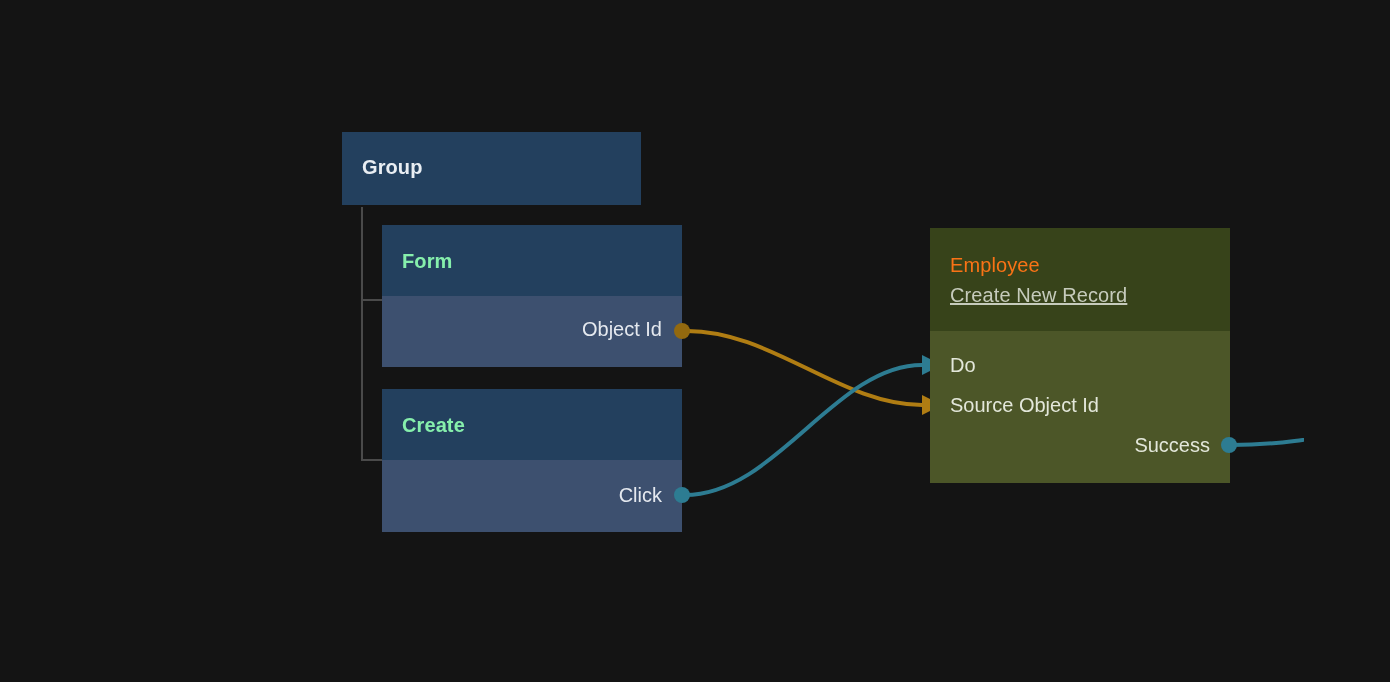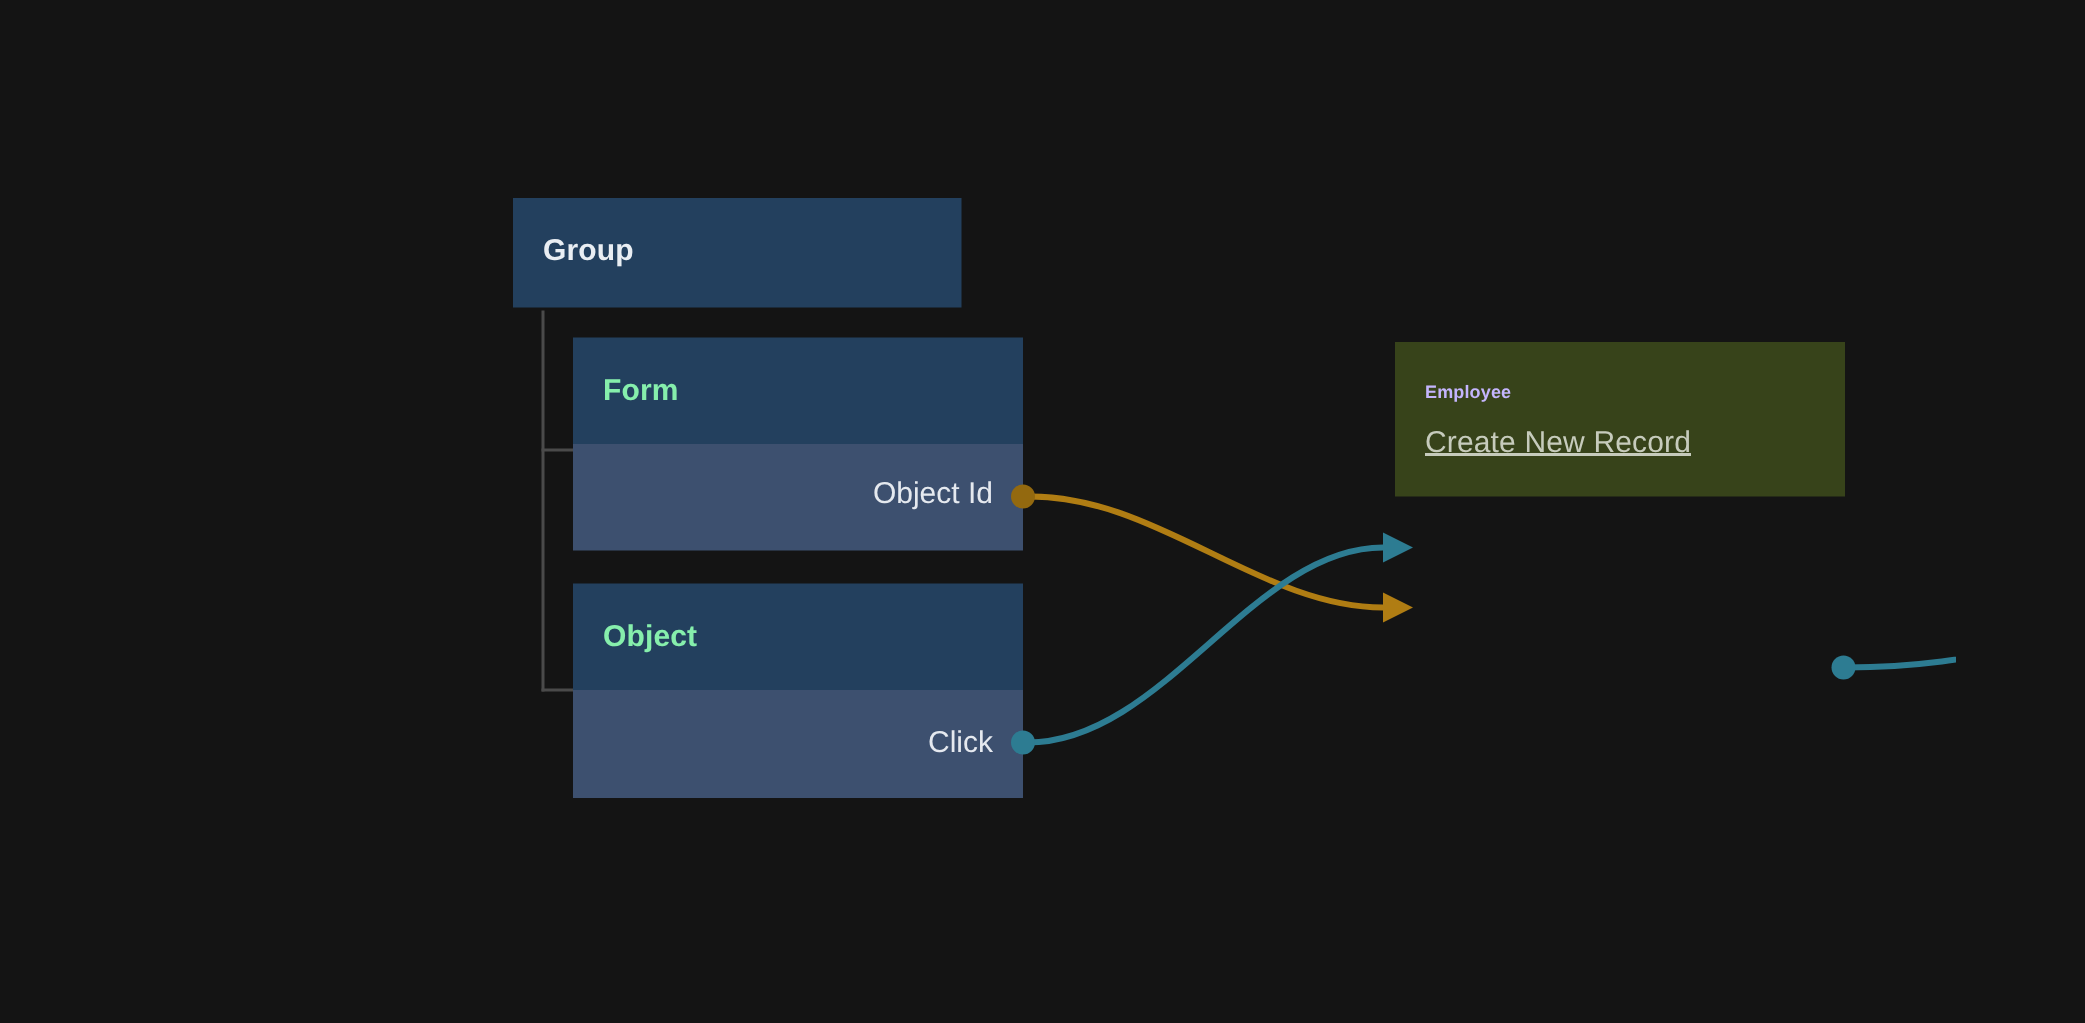--- a/index.html
+++ b/index.html
@@ -139,23 +139,23 @@
   }
   .employee-node .node-header {
     height: 103px;
     background: #37431a;
     position: relative;
   }
   .employee-node .node-header .emp-title {
     position: absolute;
     left: 20px;
     top: 26px;
-    font-size: 12px;
-    font-weight: bold;
-    color: #c4b5fd;
+    font-size: 20px;
+    font-weight: normal;
+    color: #f97316;
     letter-spacing: 0.1px;
   }
   .employee-node .node-header .emp-subtitle {
     position: absolute;
     left: 20px;
     top: 56px;
     font-size: 20px;
     font-weight: normal;
     color: #c6cbbc;
     letter-spacing: 0.1px;
@@ -213,29 +213,34 @@
       <div class="node-title">Form</div>
     </div>
     <div class="node-body">
       <div class="port-row-out">Object Id</div>
     </div>
   </div>
   <div class="port-dot dot-object-id"></div>
 
   <div class="node child-node button-node">
     <div class="node-header">
-      <div class="node-title">Object</div>
+      <div class="node-title">Create</div>
     </div>
     <div class="node-body">
       <div class="port-row-out">Click</div>
     </div>
   </div>
   <div class="port-dot dot-click"></div>
 
   <div class="node employee-node">
     <div class="node-header">
       <div class="emp-title">Employee</div>
       <div class="emp-subtitle">Create New Record</div>
     </div>
+    <div class="node-body">
+      <div class="port-in port-in-do">Do</div>
+      <div class="port-in port-in-source">Source Object Id</div>
+      <div class="port-out-success">Success</div>
+    </div>
   </div>
   <div class="port-dot dot-success"></div>
 
 </div>
 
 </body></html>

